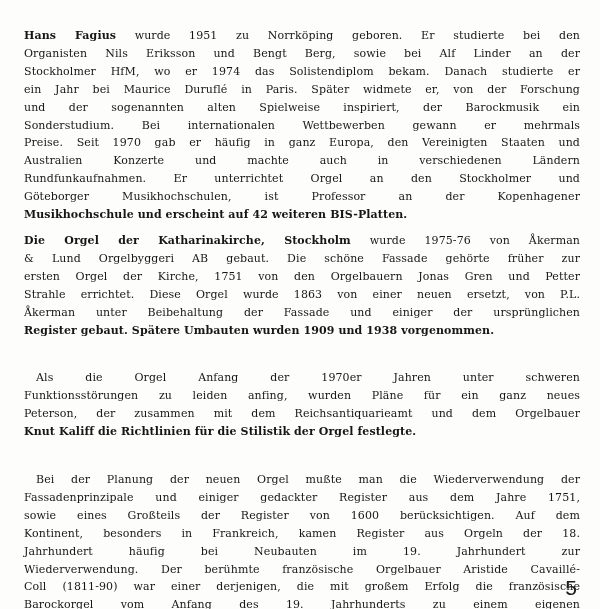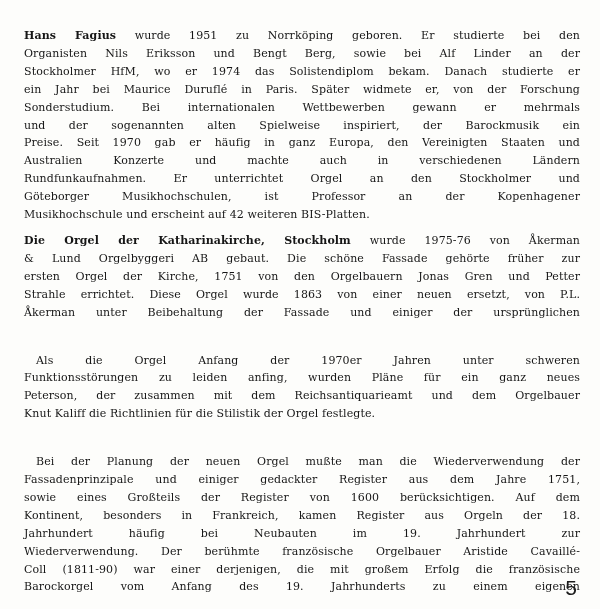--- a/index.html
+++ b/index.html
@@ -28,20 +28,21 @@
     font-size: 11px;
     line-height: 17.9px;
     letter-spacing: 0.1px;
     text-align: justify;
     text-align-last: justify;
     white-space: normal;
   }
   .line.natural {
     text-align: left;
     text-align-last: left;
+    font-weight: bold;
   }
   .line.indent { text-indent: 12px; margin-top: 30px; }
   .line b { font-weight: bold; }
   .page-number {
     position: absolute;
     top: 576px;
     right: 23px;
     font-family: "Liberation Sans", sans-serif;
     font-size: 21px;
     color: #1c1c1c;
@@ -50,34 +51,35 @@
 </head>
 <body>
 
 <div class="page">
   <div class="text-block">
       <div class="para">
         <div class="line"><b>Hans Fagius</b> wurde 1951 zu Norrköping geboren. Er studierte bei den</div>
         <div class="line">Organisten Nils Eriksson und Bengt Berg, sowie bei Alf Linder an der</div>
         <div class="line">Stockholmer HfM, wo er 1974 das Solistendiplom bekam. Danach studierte er</div>
         <div class="line">ein Jahr bei Maurice Duruflé in Paris. Später widmete er, von der Forschung</div>
+        <div class="line">und der sogenannten alten Spielweise inspiriert, der Barockmusik ein</div>
         <div class="line">Sonderstudium. Bei internationalen Wettbewerben gewann er mehrmals</div>
-        <div class="line">und der sogenannten alten Spielweise inspiriert, der Barockmusik ein</div>
         <div class="line">Preise. Seit 1970 gab er häufig in ganz Europa, den Vereinigten Staaten und</div>
         <div class="line">Australien Konzerte und machte auch in verschiedenen Ländern</div>
         <div class="line">Rundfunkaufnahmen. Er unterrichtet Orgel an den Stockholmer und</div>
         <div class="line">Göteborger Musikhochschulen, ist Professor an der Kopenhagener</div>
         <div class="line natural">Musikhochschule und erscheint auf 42 weiteren BIS-Platten.</div>
       </div>
       <div class="para gap">
         <div class="line"><b>Die Orgel der Katharinakirche, Stockholm</b> wurde 1975-76 von Åkerman</div>
         <div class="line">&amp; Lund Orgelbyggeri AB gebaut. Die schöne Fassade gehörte früher zur</div>
         <div class="line">ersten Orgel der Kirche, 1751 von den Orgelbauern Jonas Gren und Petter</div>
         <div class="line">Strahle errichtet. Diese Orgel wurde 1863 von einer neuen ersetzt, von P.L.</div>
         <div class="line">Åkerman unter Beibehaltung der Fassade und einiger der ursprünglichen</div>
+        <div class="line natural">Register gebaut. Spätere Umbauten wurden 1909 und 1938 vorgenommen.</div>
       </div>
       <div class="para">
         <div class="line indent">Als die Orgel Anfang der 1970er Jahren unter schweren</div>
         <div class="line">Funktionsstörungen zu leiden anfing, wurden Pläne für ein ganz neues</div>
         <div class="line">Peterson, der zusammen mit dem Reichsantiquarieamt und dem Orgelbauer</div>
         <div class="line natural">Knut Kaliff die Richtlinien für die Stilistik der Orgel festlegte.</div>
       </div>
       <div class="para">
         <div class="line indent">Bei der Planung der neuen Orgel mußte man die Wiederverwendung der</div>
         <div class="line">Fassadenprinzipale und einiger gedackter Register aus dem Jahre 1751,</div>

